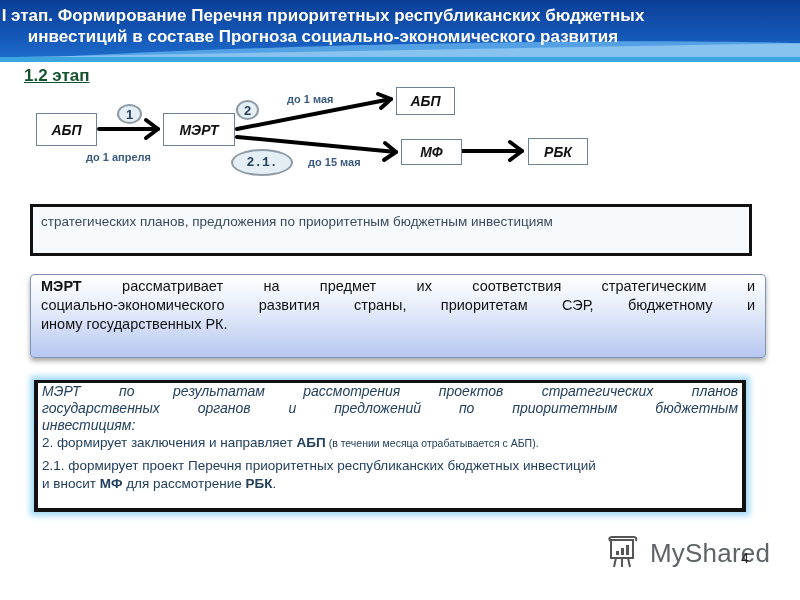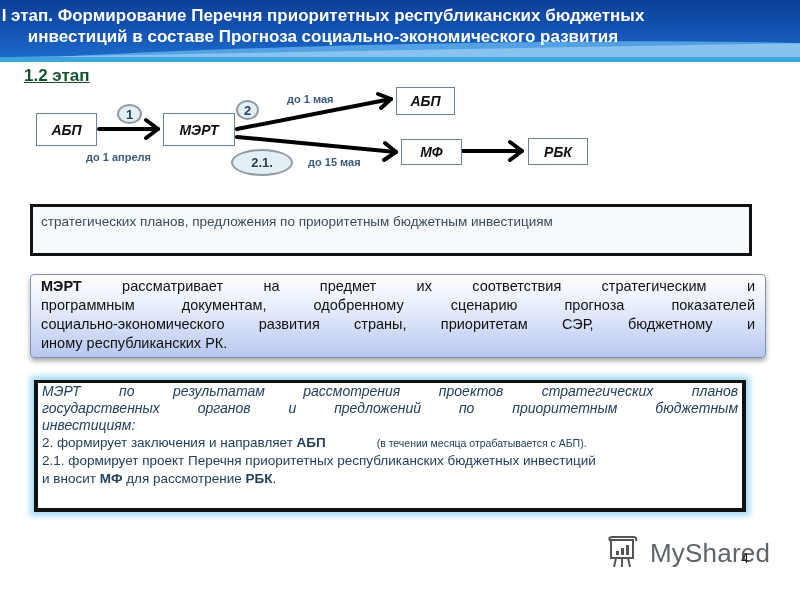--- a/index.html
+++ b/index.html
@@ -37,22 +37,22 @@
     padding: 2px 10px; font-size: 14.5px; line-height: 19px; color: #111; text-align: justify; }
   .box2 .line { display: block; text-align-last: justify; }
   .box2 .line.last { text-align-last: left; }
 
   .box3 { position: absolute; left: 34px; top: 380px; width: 712px; height: 132px;
     border: 4px solid #111; border-top-width: 3px; background: #ffffff;
     box-shadow: 0 0 6px 4px #a6dbf5; padding: 0 4px; color: #23405e; font-size: 13.5px; }
   .box3 .it { font-style: italic; font-size: 14px; line-height: 17px; display: block; text-align: justify; text-align-last: justify; }
   .box3 .it.last { text-align-last: left; }
   .box3 .p { display: block; line-height: 18px; }
-  .box3 .small { font-size: 10.5px; padding-left: 48px; }
-  .box3 .gap { }
+  .box3 .small { font-size: 10.5px; }
+  .box3 .gap { margin-top: 5px; }
 
   .logo { position: absolute; left: 606px; top: 535px; display: flex; align-items: center; gap: 12px; }
   .logo-text { font-size: 26px; color: #5e6468; letter-spacing: 0.2px; }
   .page-num { position: absolute; left: 741px; top: 550px; font-size: 14px; color: #222; }
 </style>
 </head>
 <body>
 
 <div class="header">
   <div class="swoosh"></div>
@@ -80,35 +80,34 @@
 </svg>
 
 <div class="node" style="left:36px;top:113px;width:61px;height:33px;">АБП</div>
 <div class="node" style="left:163px;top:113px;width:72px;height:33px;">МЭРТ</div>
 <div class="node" style="left:396px;top:87px;width:59px;height:28px;">АБП</div>
 <div class="node" style="left:401px;top:139px;width:61px;height:26px;">МФ</div>
 <div class="node" style="left:528px;top:138px;width:60px;height:27px;">РБК</div>
 
 <div class="pill" style="left:117px;top:104px;width:25px;height:20px;">1</div>
 <div class="pill" style="left:236px;top:100px;width:23px;height:20px;">2</div>
-<div class="pill" style="left:231px;top:149px;width:62px;height:27px;">2.1.</div>
+<div class="pill" style="left:231px;top:149px;width:62px;height:27px;font-family:Liberation Mono, monospace;">2.1.</div>
 
 <div class="edge-label" style="left:86px;top:151px;">до 1 апреля</div>
 <div class="edge-label" style="left:287px;top:93px;">до 1 мая</div>
 <div class="edge-label" style="left:308px;top:156px;">до 15 мая</div>
 
 <div class="box1">
   <div>стратегических планов, предложения по приоритетным бюджетным инвестициям</div>
 </div>
 
 <div class="box2">
   <span class="line"><b>МЭРТ</b><span> рассматривает на предмет их соответствия стратегическим и</span></span>
-  <span class="line">программным документам, одобренному сценарию прогноза показателей</span>
   <span class="line">социально-экономического развития страны, приоритетам СЭР, бюджетному и</span>
-  <span class="line last">иному республиканских РК.</span>
+  <span class="line last">иному государственных РК.</span>
 </div>
 
 <div class="box3">
   <span class="it">МЭРТ по результатам рассмотрения проектов стратегических планов</span>
   <span class="it">государственных органов и предложений по приоритетным бюджетным</span>
   <span class="it last">инвестициям:</span>
   <span class="p"><span>2. формирует заключения и направляет </span><b>АБП</b><span class="small"> (в течении месяца отрабатывается с АБП).</span></span>
   <span class="p gap">2.1. формирует проект Перечня приоритетных республиканских бюджетных инвестиций</span>
   <span class="p"><span>и вносит </span><b>МФ</b><span>  для рассмотрение </span><b>РБК</b><span>.</span></span>
 </div>

